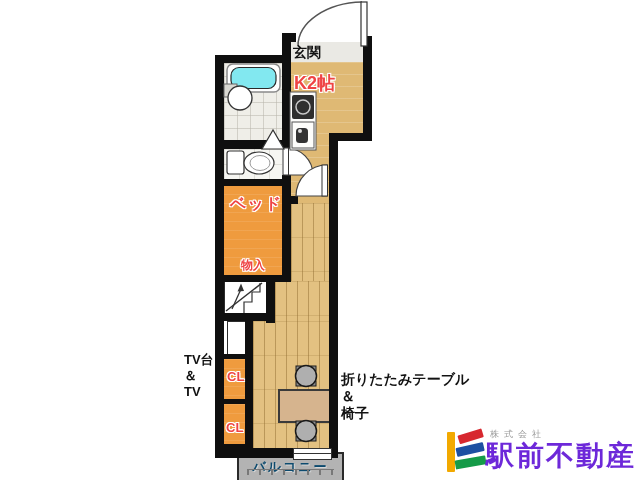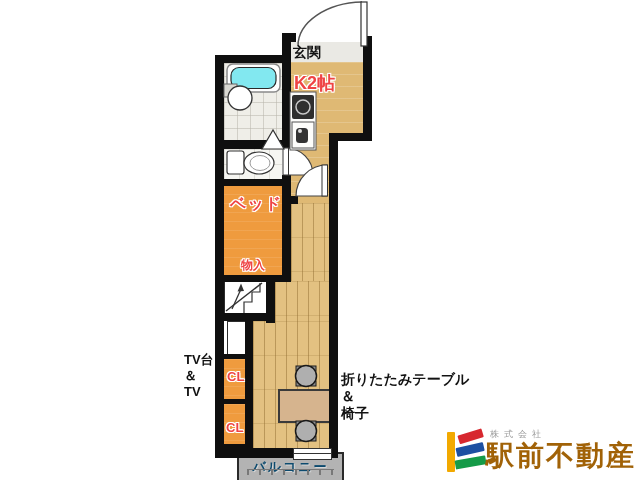--- a/index.html
+++ b/index.html
@@ -29,21 +29,21 @@
   .balcony{background:#B3B3B3;border:2px solid #2a2a2a;}
   .balcony-groove{position:absolute;left:8px;right:8px;top:15px;height:5px;
     border-top:1px solid #787878;
     background:repeating-linear-gradient(90deg,#787878 0 2px,transparent 2px 12px);}
   
   .lbl{position:absolute;color:#ef4444;font-weight:bold;white-space:nowrap;
     text-shadow:1px 1px 0 #fff,-1px -1px 0 #fff,1px -1px 0 #fff,-1px 1px 0 #fff,0 1px 0 #fff,0 -1px 0 #fff;}
   .lbl-plain{position:absolute;color:#121212;font-weight:bold;white-space:nowrap;}
   .center{display:flex;align-items:center;justify-content:center;}
   .logo-prefix{position:absolute;color:#9b9b9b;font-size:9px;letter-spacing:5px;}
-  .logo-name{position:absolute;color:#a16207;font-size:28px;font-weight:bold;letter-spacing:2px;}
+  .logo-name{position:absolute;color:#6d28d9;font-size:28px;font-weight:bold;letter-spacing:2px;}
   svg.overlay{position:absolute;left:0;top:0;pointer-events:none;}
 </style>
 </head>
 <body>
 
 <div class="canvas">
 
   <div class="abs floor-genkan" style="left:290px;top:42px;width:73px;height:21px;"></div>
   <div class="abs floor-kitchen" style="left:290px;top:62px;width:73px;height:73px;"></div>
   <div class="abs floor-kitchen" style="left:290px;top:133px;width:40px;height:70px;"></div>

